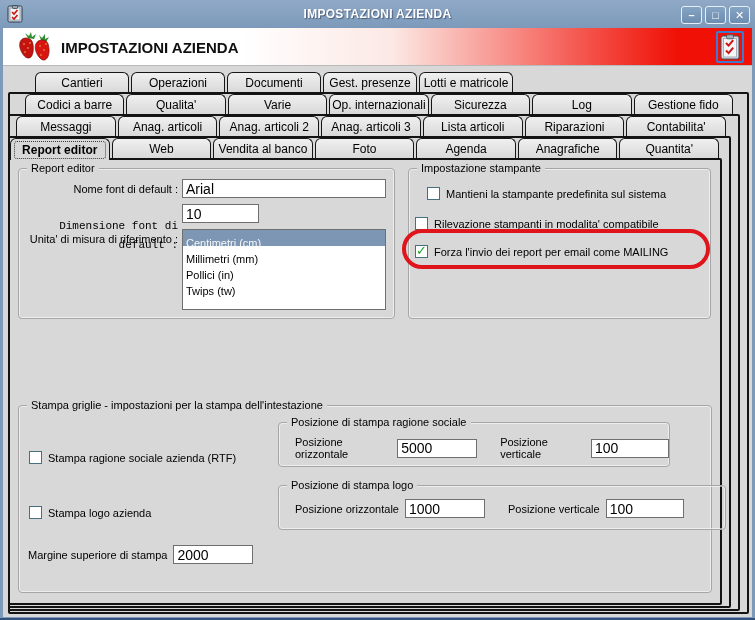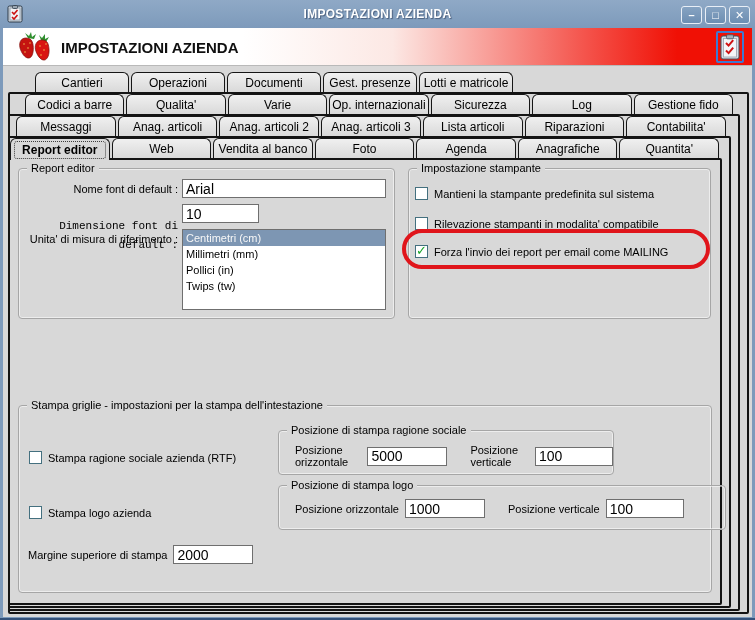--- a/index.html
+++ b/index.html
@@ -59,45 +59,45 @@
     border:1px dotted #3c3c3c;border-radius:3px;}
 
   
   .group{position:absolute;border:1px solid #a6a6a6;border-radius:4px;
     box-shadow:inset 0 0 0 1px rgba(255,255,255,.55);}
   .group>.gtitle{position:absolute;top:-7px;left:8px;background:#d8d8d8;padding:0 4px;
     font-size:11px;line-height:13px;}
   #g-report{left:8px;top:8px;width:377px;height:151px;}
   #g-printer{left:398px;top:8px;width:303px;height:151px;}
   #g-grid{left:8px;top:245px;width:694px;height:188px;}
-  #g-posrag{left:259px;top:24px;width:336px;height:45px;padding-left:36px;}
+  #g-posrag{left:259px;top:16px;width:392px;height:45px;padding-left:36px;}
   #g-poslogo{left:259px;top:79px;width:448px;height:45px;}
 
   .flabel{position:absolute;font-size:11px;line-height:19px;}
   .r-align{text-align:right;}
   .txt{position:absolute;height:19px;border:1px solid #6f6f6f;background:#fff;
     font-family:"Liberation Sans","DejaVu Sans",sans-serif;font-size:14px;padding:0 3px;}
 
   
   #lb-fontname{left:3px;top:11px;width:156px;}
   #in-fontname{left:163px;top:10px;width:204px;}
   #lb-fontsize{left:3px;top:48px;width:156px;font-family:Liberation Mono, monospace;}
   #in-fontsize{left:163px;top:35px;width:77px;}
   #lb-unit{left:3px;top:61px;width:156px;}
   .listbox{position:absolute;left:163px;top:60px;width:204px;height:81px;
     background:#fff;border:1px solid #6f6f6f;overflow:hidden;}
-  .litem{height:16px;line-height:16px;padding:0 3px;font-size:11px;cursor:default;}
+  .litem{height:16px;line-height:16px;padding:5px 3px;font-size:11px;cursor:default;}
   .litem.sel{background:#7d96b3;color:#f7f7f7;}
 
   
   .cbrow{position:absolute;display:flex;align-items:center;gap:6px;font-size:11px;height:15px;}
   .cb{width:13px;height:13px;background:#fff;border:1px solid #44707f;flex:0 0 13px;
     display:flex;align-items:center;justify-content:center;cursor:default;}
   .cb .mark{color:#18a427;font-weight:bold;font-size:13px;line-height:10px;margin-top:-2px;}
-  #cb-mantieni{left:6px;top:17px;}
+  #cb-mantieni{left:18px;top:17px;}
   #cb-rilevazione{left:6px;top:47px;}
   #cb-forza{left:6px;top:75px;}
 
   
   .redmark{position:absolute;left:392px;top:69px;width:308px;height:40px;
     border:4px solid #e0151b;border-radius:20px;z-index:10;pointer-events:none;}
 
   
   #cbrow-ragione{left:10px;top:44px;}
   #cbrow-logo{left:10px;top:99px;}

